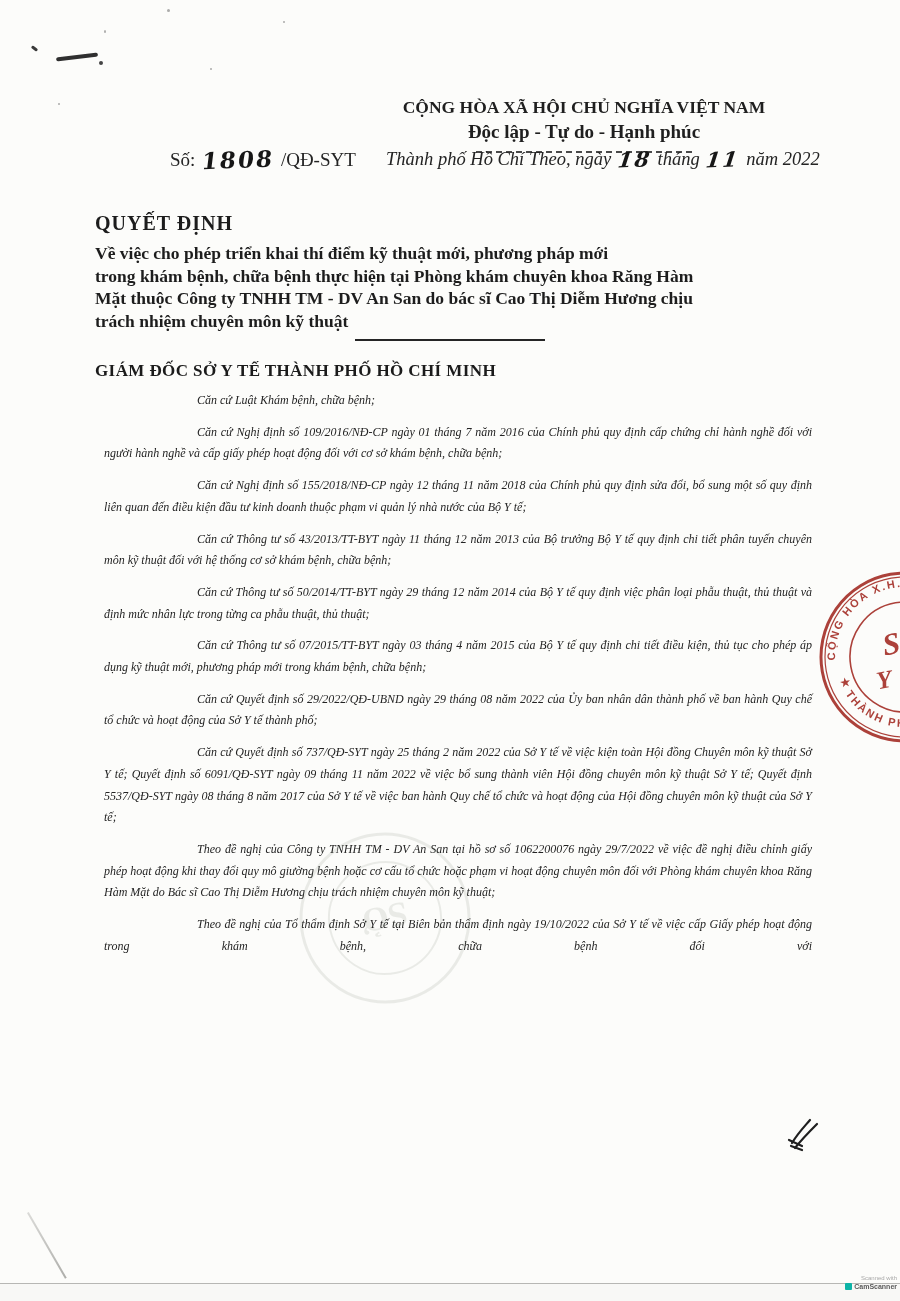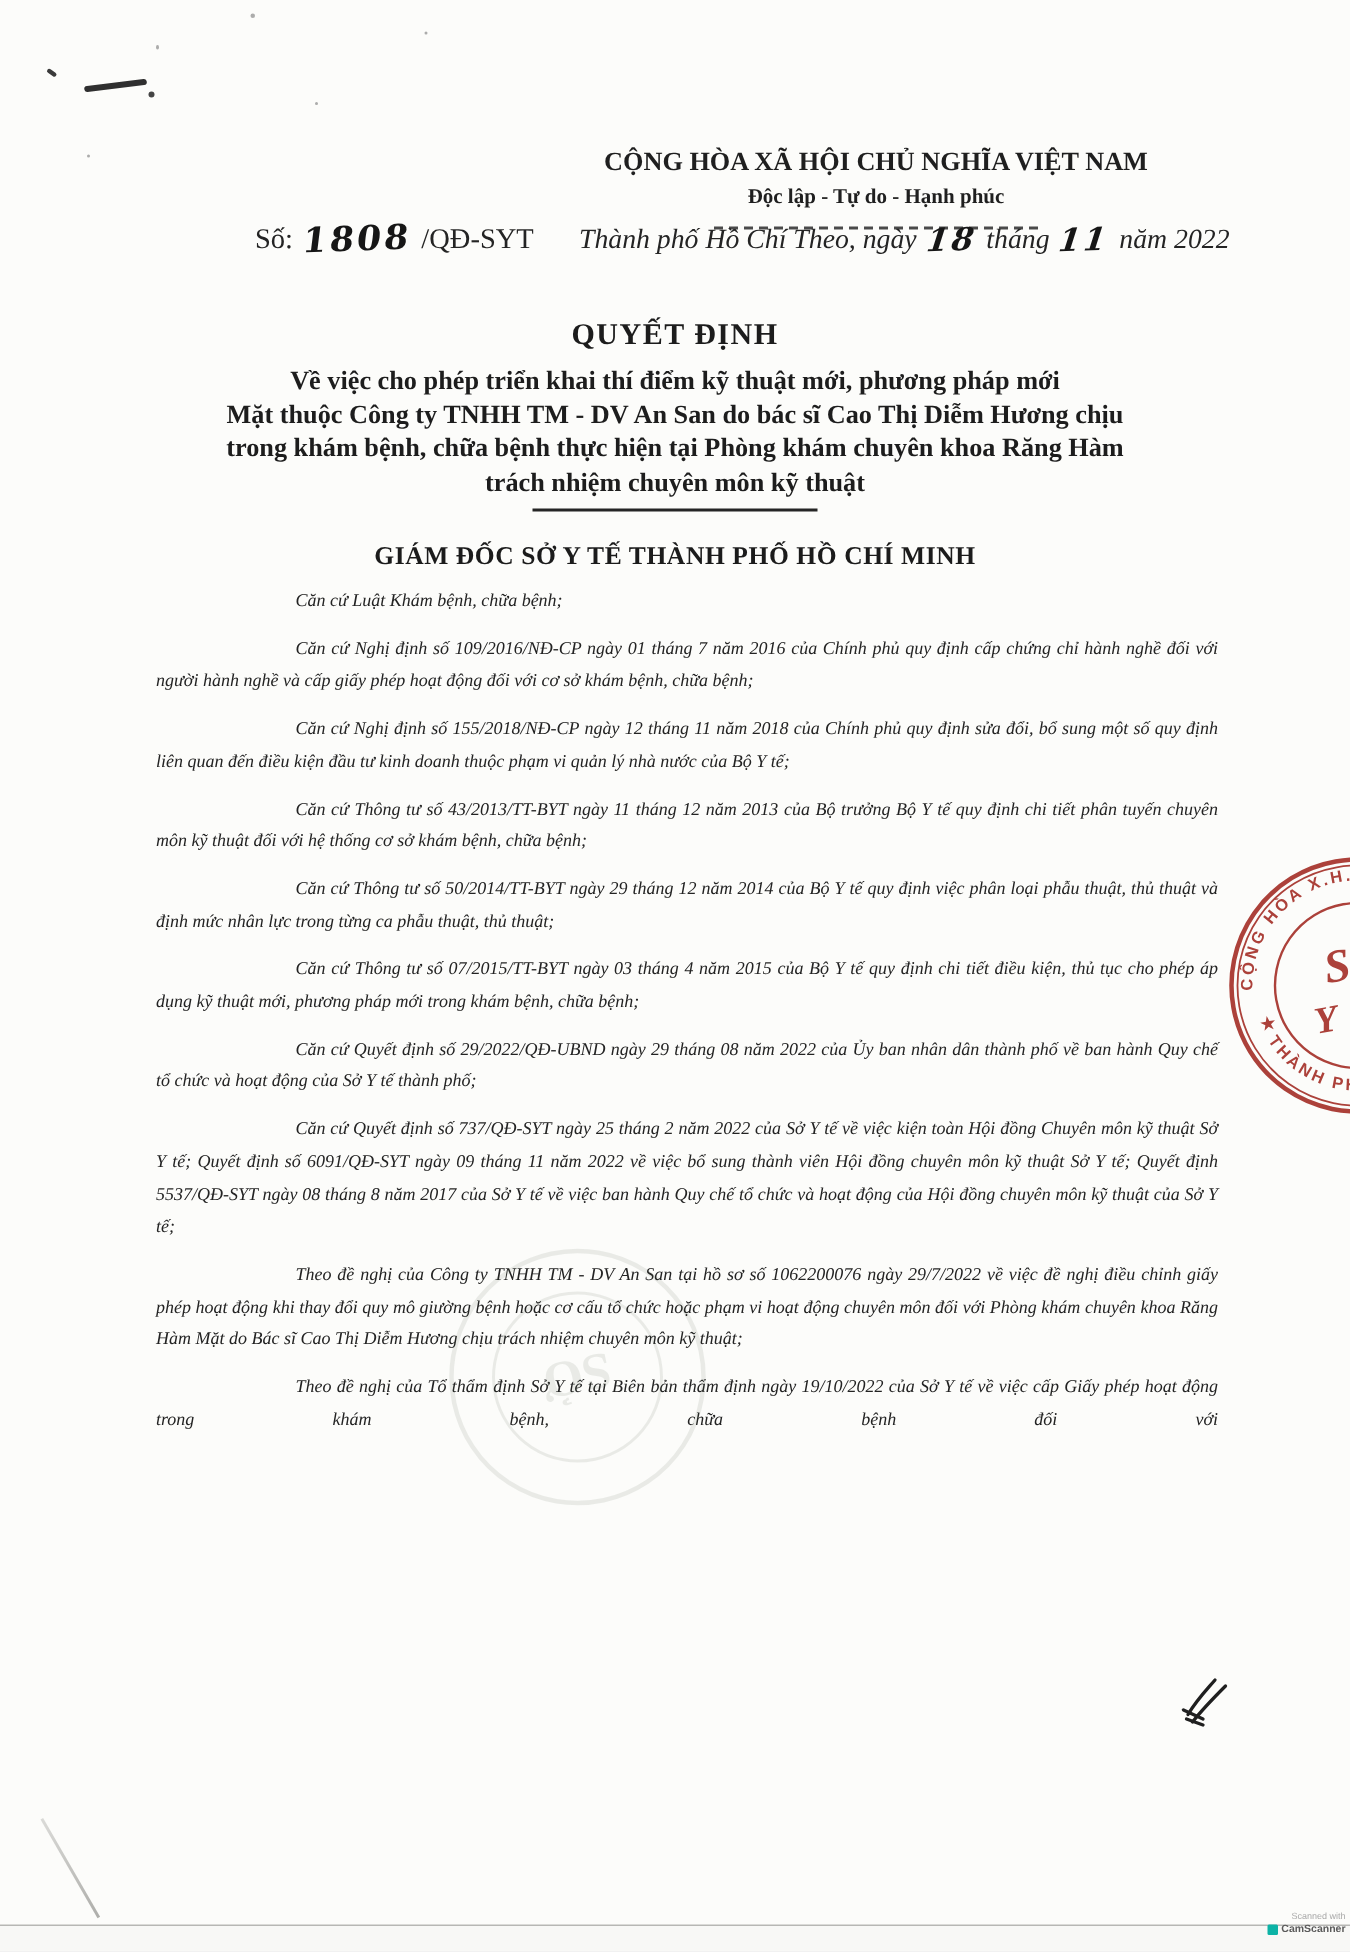--- a/index.html
+++ b/index.html
@@ -8,31 +8,31 @@
     background:#fcfcfa;overflow:hidden;
     font-family:"Liberation Serif","DejaVu Serif",serif;color:#222;
   }
   
   .header-left{position:absolute;left:168px;top:66px;width:276px;text-align:center;}
   .header-left .hl{font-weight:700;font-size:16.5px;line-height:22px;color:#2a2a2a;}
   .dash-short{width:56px;margin:6px auto 0;border-top:2px dashed #3c3c3c;}
   .so-line{position:absolute;left:170px;top:148px;font-size:19px;color:#242424;white-space:nowrap;}
   .header-right{position:absolute;left:396px;top:64px;width:376px;text-align:center;margin-top:32px;}
   .hr1{font-weight:700;font-size:17.5px;line-height:22px;color:#1f1f1f;}
-  .hr2{font-weight:700;font-size:14px;line-height:24px;margin-top:2px;color:#1f1f1f;text-align:center;}
+  .hr2{font-weight:700;font-size:19px;line-height:24px;margin-top:2px;color:#1f1f1f;text-align:center;}
   .dash-line{width:216px;margin:7px auto 0;border-top:2px dashed #4a4a4a;}
   .date-line{position:absolute;left:386px;top:149px;width:420px;text-align:center;
     font-style:italic;font-size:18.5px;color:#242424;white-space:nowrap;}
   .handwritten{
     display:inline-block;font-family:"DejaVu Serif",serif;font-weight:700;
     font-size:23px;letter-spacing:2px;transform:skewX(-9deg) rotate(-2deg);
     color:#161616;line-height:1;vertical-align:-2px;padding:0 2px;
   }
   
-  .title-block{position:absolute;top:212px;left:95px;width:710px;text-align:center;}
+  .title-block{position:absolute;top:212px;left:95px;width:710px;}
   .title-main{font-size:20px;font-weight:700;letter-spacing:1px;color:#1c1c1c;}
   .subtitle{font-size:17.5px;font-weight:700;line-height:22.5px;margin-top:7px;color:#1d1d1d;}
   .title-rule{width:190px;border-top:2px solid #252525;margin:7px auto 0;}
   .authority{font-size:17px;font-weight:700;margin-top:20px;letter-spacing:.4px;color:#1b1b1b;}
   
   .body-text{position:absolute;top:390px;left:104px;width:708px;
     font-style:italic;font-size:12px;line-height:21.7px;text-align:justify;color:#232323;}
   .body-text p{margin:0 0 10px;text-indent:93px;}
   .body-text p.continues{text-align-last:justify;}
   
@@ -90,22 +90,22 @@
     <span class="handwritten" style="font-size:21px">18</span>
     <span>tháng</span>
     <span class="handwritten" style="font-size:21px">11</span>
     <span>năm 2022</span>
   </div>
 
   <div class="title-block">
     <div class="title-main">QUYẾT ĐỊNH</div>
     <div class="subtitle">
       <div>Về việc cho phép triển khai thí điểm kỹ thuật mới, phương pháp mới</div>
+      <div>trong khám bệnh, chữa bệnh thực hiện tại Phòng khám chuyên khoa Răng Hàm</div>
       <div>Mặt thuộc Công ty TNHH TM - DV An San do bác sĩ Cao Thị Diễm Hương chịu</div>
-      <div>trong khám bệnh, chữa bệnh thực hiện tại Phòng khám chuyên khoa Răng Hàm</div>
       <div>trách nhiệm chuyên môn kỹ thuật</div>
     </div>
     <div class="title-rule"></div>
     <div class="authority">GIÁM ĐỐC SỞ Y TẾ THÀNH PHỐ HỒ CHÍ MINH</div>
   </div>
 
   <div class="body-text">
     <p>Căn cứ Luật Khám bệnh, chữa bệnh;</p>
     <p>Căn cứ Nghị định số 109/2016/NĐ-CP ngày 01 tháng 7 năm 2016 của Chính phủ quy định cấp chứng chỉ hành nghề đối với người hành nghề và cấp giấy phép hoạt động đối với cơ sở khám bệnh, chữa bệnh;</p>
     <p>Căn cứ Nghị định số 155/2018/NĐ-CP ngày 12 tháng 11 năm 2018 của Chính phủ quy định sửa đổi, bổ sung một số quy định liên quan đến điều kiện đầu tư kinh doanh thuộc phạm vi quản lý nhà nước của Bộ Y tế;</p>

